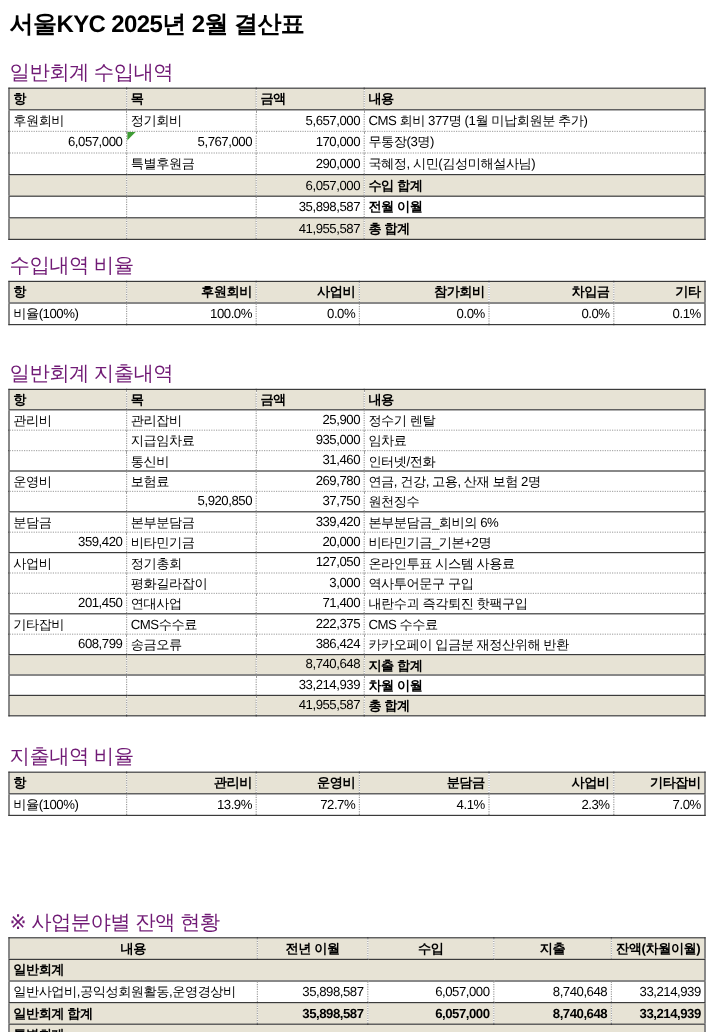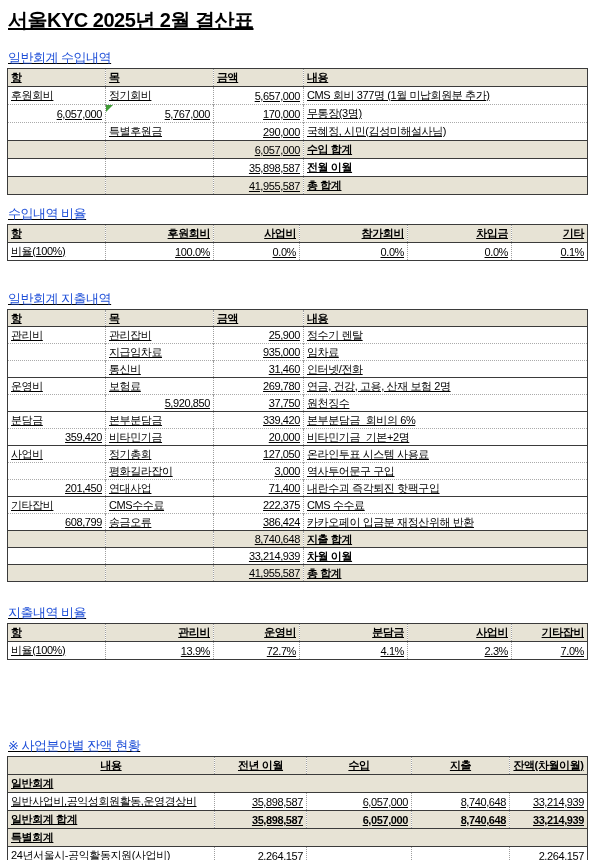--- a/index.html
+++ b/index.html
@@ -1,19 +1,19 @@
 <!DOCTYPE html>
 <html><head>
 <meta charset="utf-8">
 <style>
   html,body{margin:0;padding:0;background:#ffffff;}
   body{width:600px;height:860px;font-family:"Liberation Sans","DejaVu Sans",sans-serif;color:#000;overflow:hidden;}
-  .page{width:600px;height:860px;position:relative;text-decoration:underline;}
+  .page{width:600px;height:860px;position:relative;}
   .title{font-size:20px;font-weight:bold;padding:7px 0 0 8px;letter-spacing:-0.5px;}
-  .sec-label{font-size:13px;margin:0 0 1px 8px;letter-spacing:-0.5px;color:#1d4ed8;}
+  .sec-label{font-size:17px;margin:0 0 1px 8px;letter-spacing:-0.5px;color:#701a75;}
   .sp1{margin-top:15px;} .sp2{margin-top:10px;} .sp3{margin-top:29px;} .sp4{margin-top:22px;} .sp5{margin-top:77px;}
   table.t{border-collapse:collapse;table-layout:fixed;width:580px;margin-left:7px;border:1px solid #3b3b3b;}
   table.t td{height:17px;font-size:11px;letter-spacing:-0.4px;padding:0 3px;border-left:1px dotted #9e9e9e;
              border-top:1px dotted #ababab;overflow:hidden;white-space:nowrap;vertical-align:middle;}
   table.t tr td:first-child{border-left:none;}
   table.t16 td{height:16px;}
   tr.hdr td{background:#e7e3d5;font-weight:bold;border-top:none;}
   tr.hdr-b td{border-bottom:1px solid #3b3b3b;}
   tr.solid td{border-top:1px solid #3b3b3b;}
   tr.shade td{background:#e7e3d5;}

